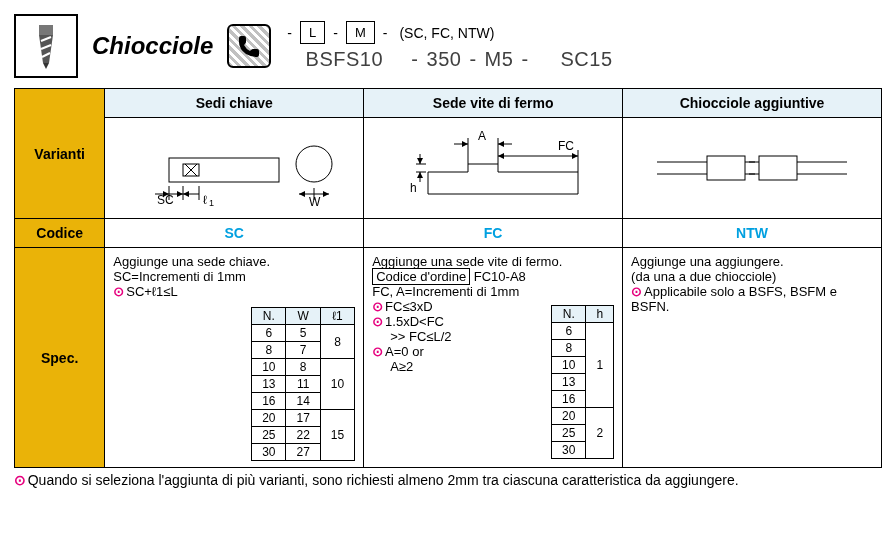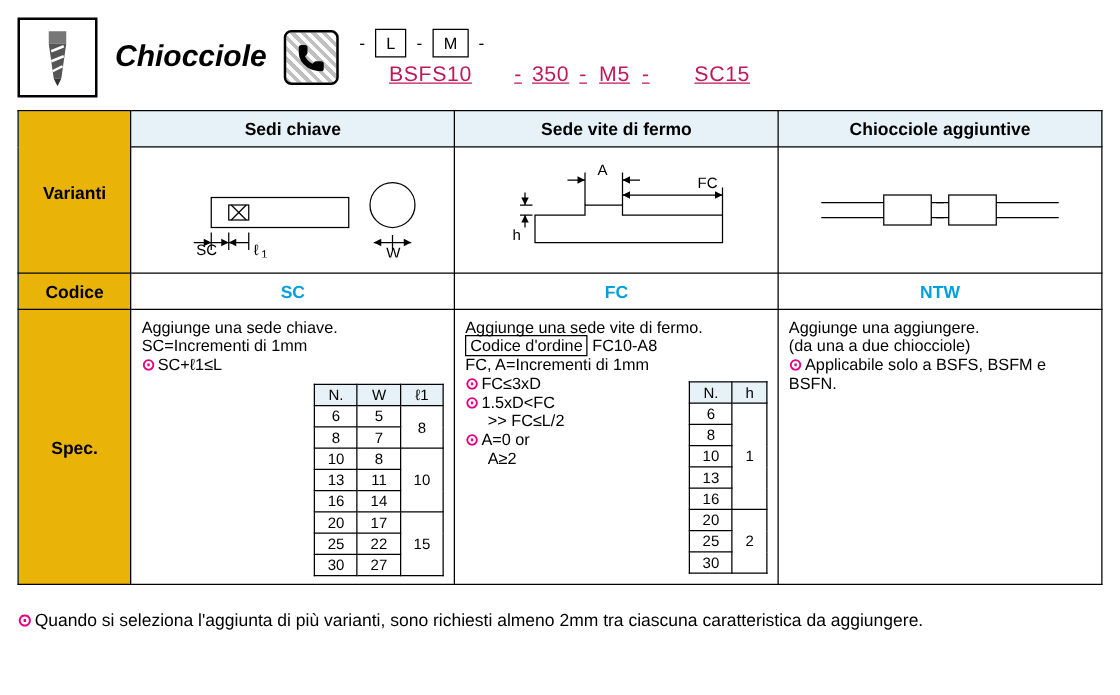--- a/index.html
+++ b/index.html
@@ -46,21 +46,21 @@
     display: flex;
     align-items: center;
     gap: 6px;
   }
   .code-row .box {
     border: 1px solid #000;
     padding: 3px 8px;
     font-size: 13px;
   }
   .code-row .dash { margin: 0 2px; }
-  .code-row .blue { color: #be185d; font-weight: normal; font-size: 17px; letter-spacing: 0.5px; text-decoration: underline; }
+  .code-row .blue { color: #404040; font-weight: normal; font-size: 20px; letter-spacing: 0.5px; }
   .code-row .group { padding: 3px 4px; }
 
   
   table.main {
     border-collapse: collapse;
     width: 100%;
     table-layout: fixed;
   }
   table.main td, table.main th {
     border: 1px solid #000;
@@ -76,21 +76,21 @@
   .spec-cell {
     vertical-align: top;
     padding: 6px 8px;
     font-size: 13px;
   }
   .eye {
     color: #e6007e;
     font-weight: bold;
     margin-right: 2px;
   }
-  .note { font-size: 14px; margin-top: 20px; }
+  .note { font-size: 14px; margin-top: 4px; }
 
   
   table.mini {
     border-collapse: collapse;
     font-size: 12px;
     margin-top: 6px;
   }
   table.mini td, table.mini th {
     border: 1px solid #000;
     padding: 1px 10px;
@@ -126,20 +126,21 @@
       <path d="M5 3 Q3 3 3 5 L3 9 Q3 16 10 21 Q15 24 21 24 Q23 24 23 22 L23 18 Q23 16 21 16 L17 16 Q16 16 15 17 L14 18 Q10 16 8 12 L9 11 Q10 10 10 9 L10 5 Q10 3 8 3 Z" fill="#000"></path>
     </svg>
   </div>
   <div>
     <div class="code-row">
       <span class="dash">-</span>
       <span class="box">L</span>
       <span class="dash">-</span>
       <span class="box">M</span>
       <span class="dash">-</span>
+      <span class="group">(SC, FC, NTW)</span>
     </div>
     <div class="code-row" style="margin-top:4px;">
       <span class="blue" style="min-width:118px; text-align:center;">BSFS10</span>
       <span class="blue dash">-</span>
       <span class="blue" style="min-width:28px; text-align:center;">350</span>
       <span class="blue dash">-</span>
       <span class="blue" style="min-width:28px; text-align:center;">M5</span>
       <span class="blue dash">-</span>
       <span class="blue" style="min-width:100px; text-align:center;">SC15</span>
     </div>

